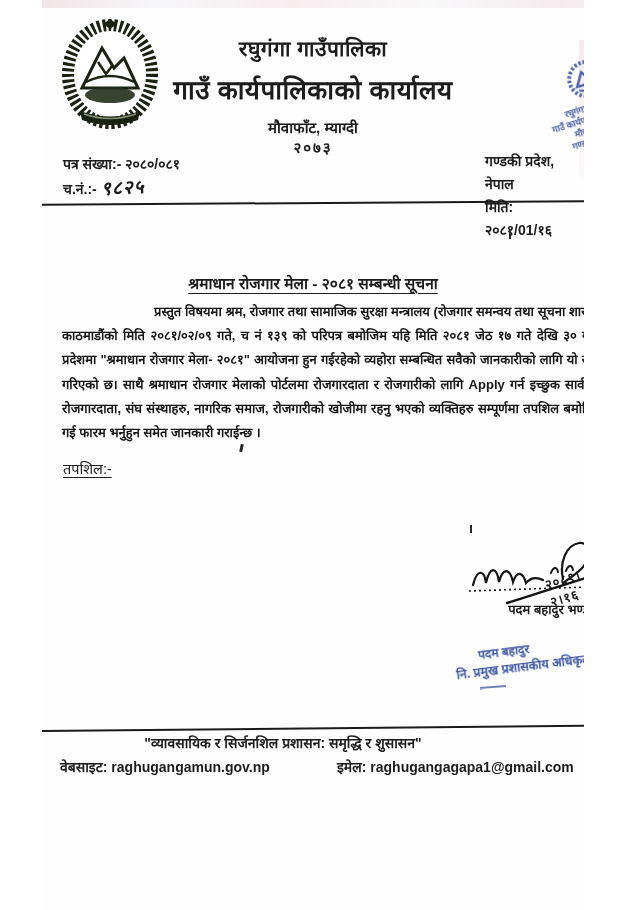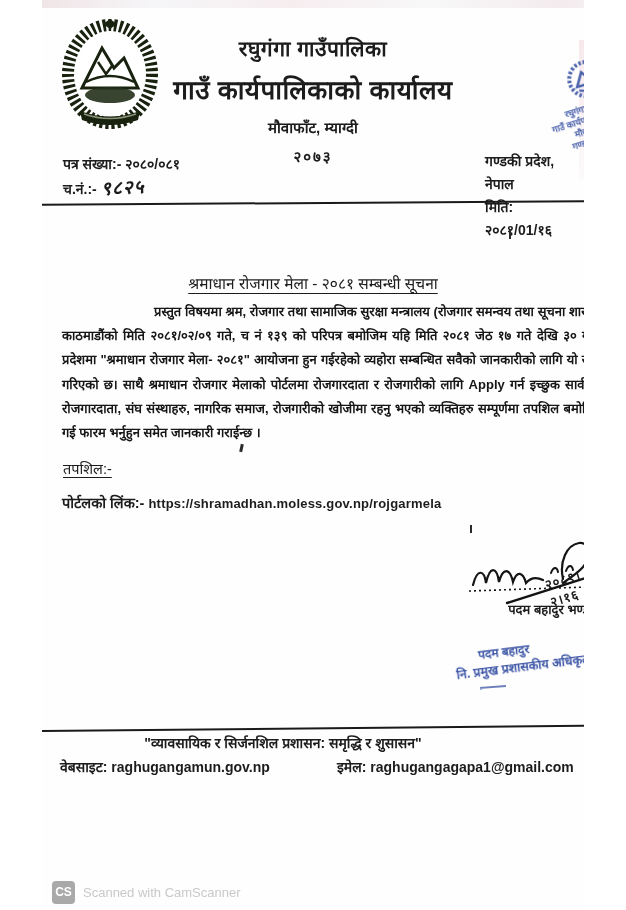--- a/index.html
+++ b/index.html
@@ -26,21 +26,21 @@
   .right-smudge {
     right:0; top:40px; width:5px; height:140px;
     background:linear-gradient(180deg, rgba(225,170,180,.25), rgba(230,200,205,.08));
   }
 
   
   .hdr-center { left:0; right:0; top:34px; text-align:center; }
   .muni   { font-size:21px; font-weight:700; letter-spacing:.5px; }
   .office { font-size:26px; font-weight:700; margin-top:9px; letter-spacing:.5px; }
   .addr   { font-size:15px; font-weight:700; margin-top:10px; }
-  .year   { font-size:15px; font-weight:600; margin-top:9px; letter-spacing:2px; }
+  .year   { font-size:15px; font-weight:600; letter-spacing:2px; }
 
   .meta-left  { left:21px;  top:153px; font-size:14px; font-weight:700; line-height:23px; }
   .meta-right { left:443px; top:150px; font-size:14px; font-weight:700; line-height:23px; }
   .hand { font-family:"DejaVu Serif","Liberation Serif",serif; font-style:italic;
           font-size:19px; font-weight:700; letter-spacing:1px;
           display:inline-block; transform:rotate(-3deg); }
 
   .hdr-rule { left:0; top:202px; width:548px; height:0;
               border-top:2px solid #1a1a1a; transform:rotate(-0.35deg); }
 
@@ -55,21 +55,21 @@
     filter:blur(.3px); opacity:.92;
   }
   .stamp .s-line { font-size:9px; font-weight:700; line-height:11px; white-space:nowrap; }
   .stamp svg { display:block; margin:0 auto 2px auto; }
 
   
   .tick { background:#2b2b2b; }
 
   
   .subject { left:0; right:0; top:272px; text-align:center;
-             font-size:15.5px; font-weight:400;
+             font-size:15.5px; font-weight:700;
              text-decoration:underline; text-underline-offset:4px; }
   .body-text {
     left:20px; top:300px; width:592px;
     font-size:13px; line-height:24.2px;
     text-align:justify; text-indent:92px; font-weight:600;
     color:#161616;
   }
 
   .tapasil { left:21px; top:458px; font-size:14.5px; font-weight:400;
              text-decoration:underline; text-underline-offset:3px; }
@@ -171,24 +171,20 @@
   <div class="abs hdr-rule"></div>
 
   <div class="abs tick" style="left:467px; top:230px; width:2px; height:9px;"></div>
   <div class="abs tick" style="left:198px; top:444px; width:3px; height:8px; transform:rotate(12deg);"></div>
   <div class="abs tick" style="left:428px; top:525px; width:2px; height:8px;"></div>
 
   <div class="abs subject">श्रमाधान रोजगार मेला - २०८१ सम्बन्धी सूचना</div>
   <p class="abs body-text">प्रस्तुत विषयमा श्रम, रोजगार तथा सामाजिक सुरक्षा मन्त्रालय (रोजगार समन्वय तथा सूचना शाखा), सिंहदरवार काठमाडौंको मिति २०८१/०२/०९ गते, च नं १३९ को परिपत्र बमोजिम यहि मिति २०८१ जेठ १७ गते देखि ३० गते सम्म ७ वटै प्रदेशमा "श्रमाधान रोजगार मेला- २०८१" आयोजना हुन गईरहेको व्यहोरा सम्बन्धित सवैको जानकारीको लागि यो सूचना प्रकाशित गरिएको छ। साथै श्रमाधान रोजगार मेलाको पोर्टलमा रोजगारदाता र रोजगारीको लागि Apply गर्न इच्छुक सार्वजनिक र निजी रोजगारदाता, संघ संस्थाहरु, नागरिक समाज, रोजगारीको खोजीमा रहनु भएको व्यक्तिहरु सम्पूर्णमा तपशिल बमोजिमको लिंकमा गई फारम भर्नुहुन समेत जानकारी गराईन्छ ।</p>
 
   <div class="abs tapasil">तपशिल:-</div>
-  <div class="abs portal">
-    <span>पोर्टलको लिंक:-</span>
-    <span class="url">https://shramadhan.moless.gov.np/rojgarmela</span>
-  </div>
 
   <div class="abs sig-art">
     <svg width="185" height="78" viewBox="0 0 185 78">
       <path d="M6 52 C10 36 17 36 19 50 C23 32 30 34 32 49 C36 34 43 35 46 49 C50 37 56 39 59 50 C64 44 70 44 76 47" fill="none" stroke="#141414" stroke-width="2.2" stroke-linecap="round"></path>
       <path d="M96 46 C92 28 100 12 112 10 C123 9 124 24 116 34 C110 41 101 46 96 50" fill="none" stroke="#141414" stroke-width="2.2" stroke-linecap="round"></path>
       <path d="M84 40 C86 34 90 33 91 39 M99 38 C101 32 105 31 106 37" fill="none" stroke="#141414" stroke-width="2" stroke-linecap="round"></path>
       <path d="M40 70 L178 26" fill="none" stroke="#141414" stroke-width="2.4" stroke-linecap="round"></path>
       <path d="M2 58 L180 52" fill="none" stroke="#141414" stroke-width="1.6" stroke-dasharray="2 3"></path>
     </svg>
   </div>
@@ -204,18 +200,14 @@
     <span>
       <span class="lbl">वेबसाइट:</span>
       <span>raghugangamun.gov.np</span>
     </span>
     <span class="email-grp">
       <span class="lbl">इमेल:</span>
       <span>raghugangagapa1@gmail.com</span>
     </span>
   </div>
 
-  <div class="abs cs-bar">
-    <div class="cs-badge">CS</div>
-    <div class="cs-text">Scanned with CamScanner</div>
-  </div>
 
 </div>
 
 </body></html>

